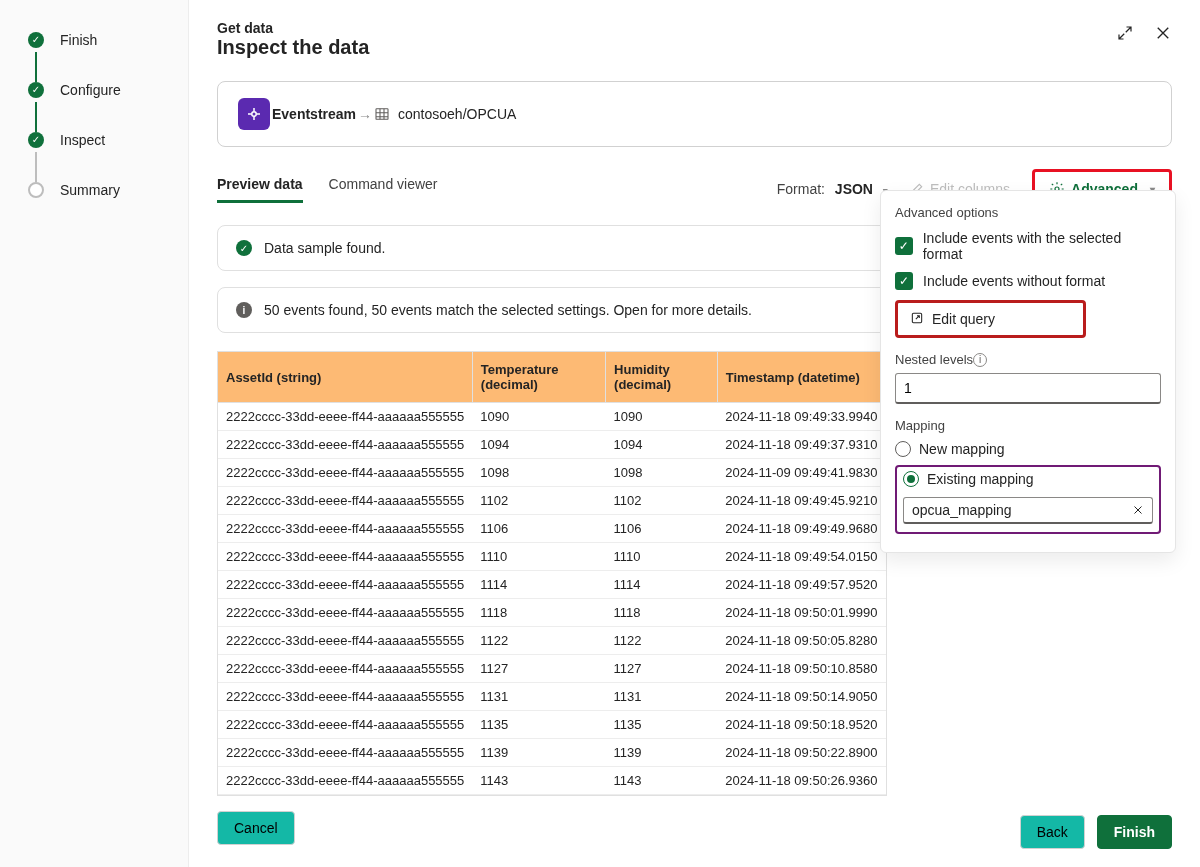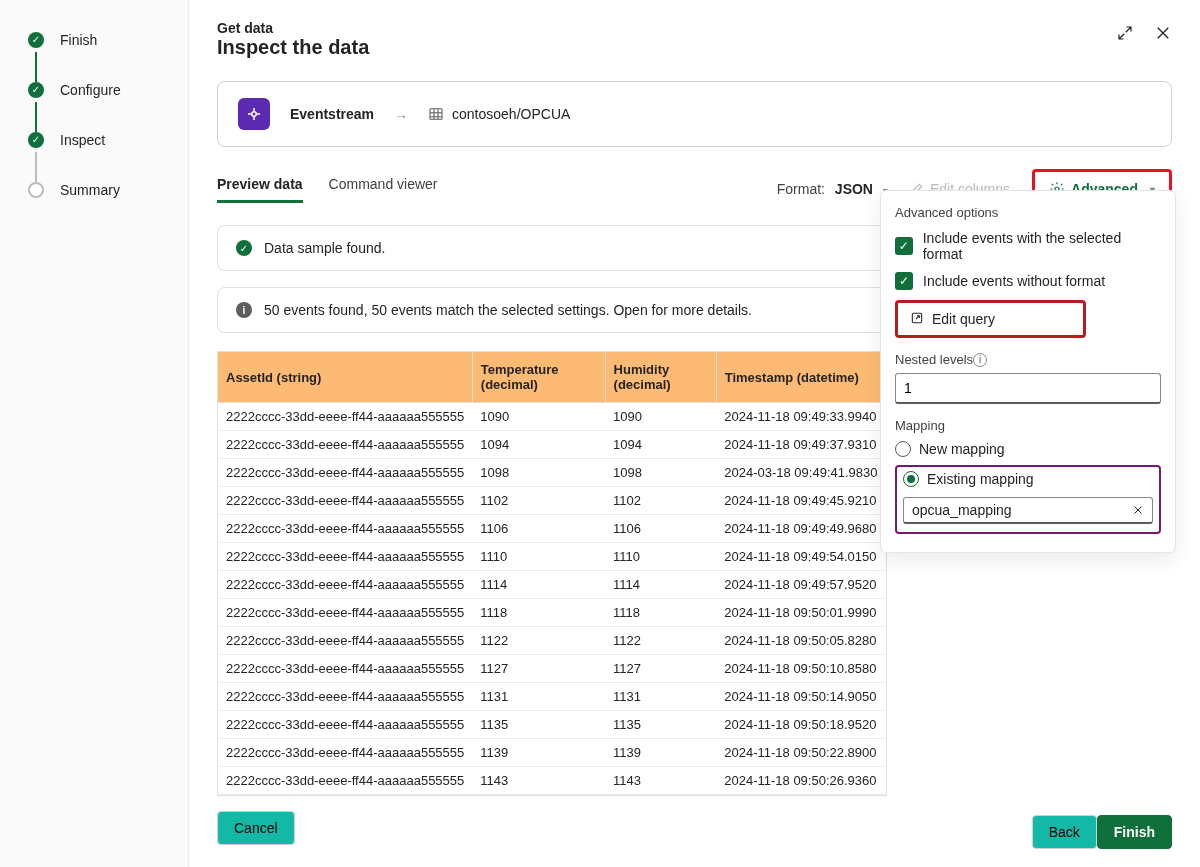--- a/index.html
+++ b/index.html
@@ -68,21 +68,21 @@
   .breadcrumb { font-size:14px; font-weight:600; color:#242424;}
   .title { font-size:20px; font-weight:700; margin-top:0;}
   .topright { display:flex; gap:20px; align-items:center; padding-top:4px;}
   .icon-btn { cursor:pointer; color:#242424;}
   .source-card {
     border:1px solid #d1d1d1;
     border-radius:8px;
     padding:16px 20px;
     display:flex;
     align-items:center;
-    gap:20px;
+    gap:2px;
     margin-top:22px;
   }
   .source-icon {
     width:32px;height:32px;border-radius:6px;
     background:#5b2ab0;display:flex;align-items:center;justify-content:center;color:#fff;
   }
   .source-name { font-weight:600;}
   .arrow { color:#8a8a8a; font-size:14px;}
   .target { display:flex;align-items:center;gap:8px;color:#242424;}
   .tabs-row {
@@ -125,21 +125,21 @@
   }
   td { padding:6px 8px;border-bottom:1px solid #ededed;color:#242424; white-space:nowrap;}
   .footer {
     position:absolute;bottom:18px;left:28px;right:28px;
     display:flex;justify-content:space-between;align-items:center;
   }
   .btn {
     border:1px solid #d1d1d1;background:#14b8a6;border-radius:4px;padding:8px 16px;cursor:pointer;font-size:14px;
   }
   .btn.green { background:#0f703b;color:#fff;border-color:#0f703b;font-weight:600;}
-  .footer-right { display:flex; margin-top:8px;}
+  .footer-right { display:flex; gap:12px;margin-top:8px;}
   
   .adv-panel {
     position:absolute;
     top:190px;right:24px;
     width:296px;
     background:#fff;
     border:1px solid #e5e5e5;
     border-radius:6px;
     box-shadow:0 8px 20px rgba(0,0,0,.08);
     padding:14px 14px 18px 14px;
@@ -306,21 +306,21 @@
             <tr>
               <td>2222cccc-33dd-eeee-ff44-aaaaaa555555</td>
               <td>1094</td>
               <td>1094</td>
               <td>2024-11-18 09:49:37.9310</td>
             </tr>
             <tr>
               <td>2222cccc-33dd-eeee-ff44-aaaaaa555555</td>
               <td>1098</td>
               <td>1098</td>
-              <td>2024-03-18 09:49:41.9830</td>
+              <td>2024-11-09 09:49:41.9830</td>
             </tr>
             <tr>
               <td>2222cccc-33dd-eeee-ff44-aaaaaa555555</td>
               <td>1102</td>
               <td>1102</td>
               <td>2024-11-18 09:49:45.9210</td>
             </tr>
             <tr>
               <td>2222cccc-33dd-eeee-ff44-aaaaaa555555</td>
               <td>1106</td>

